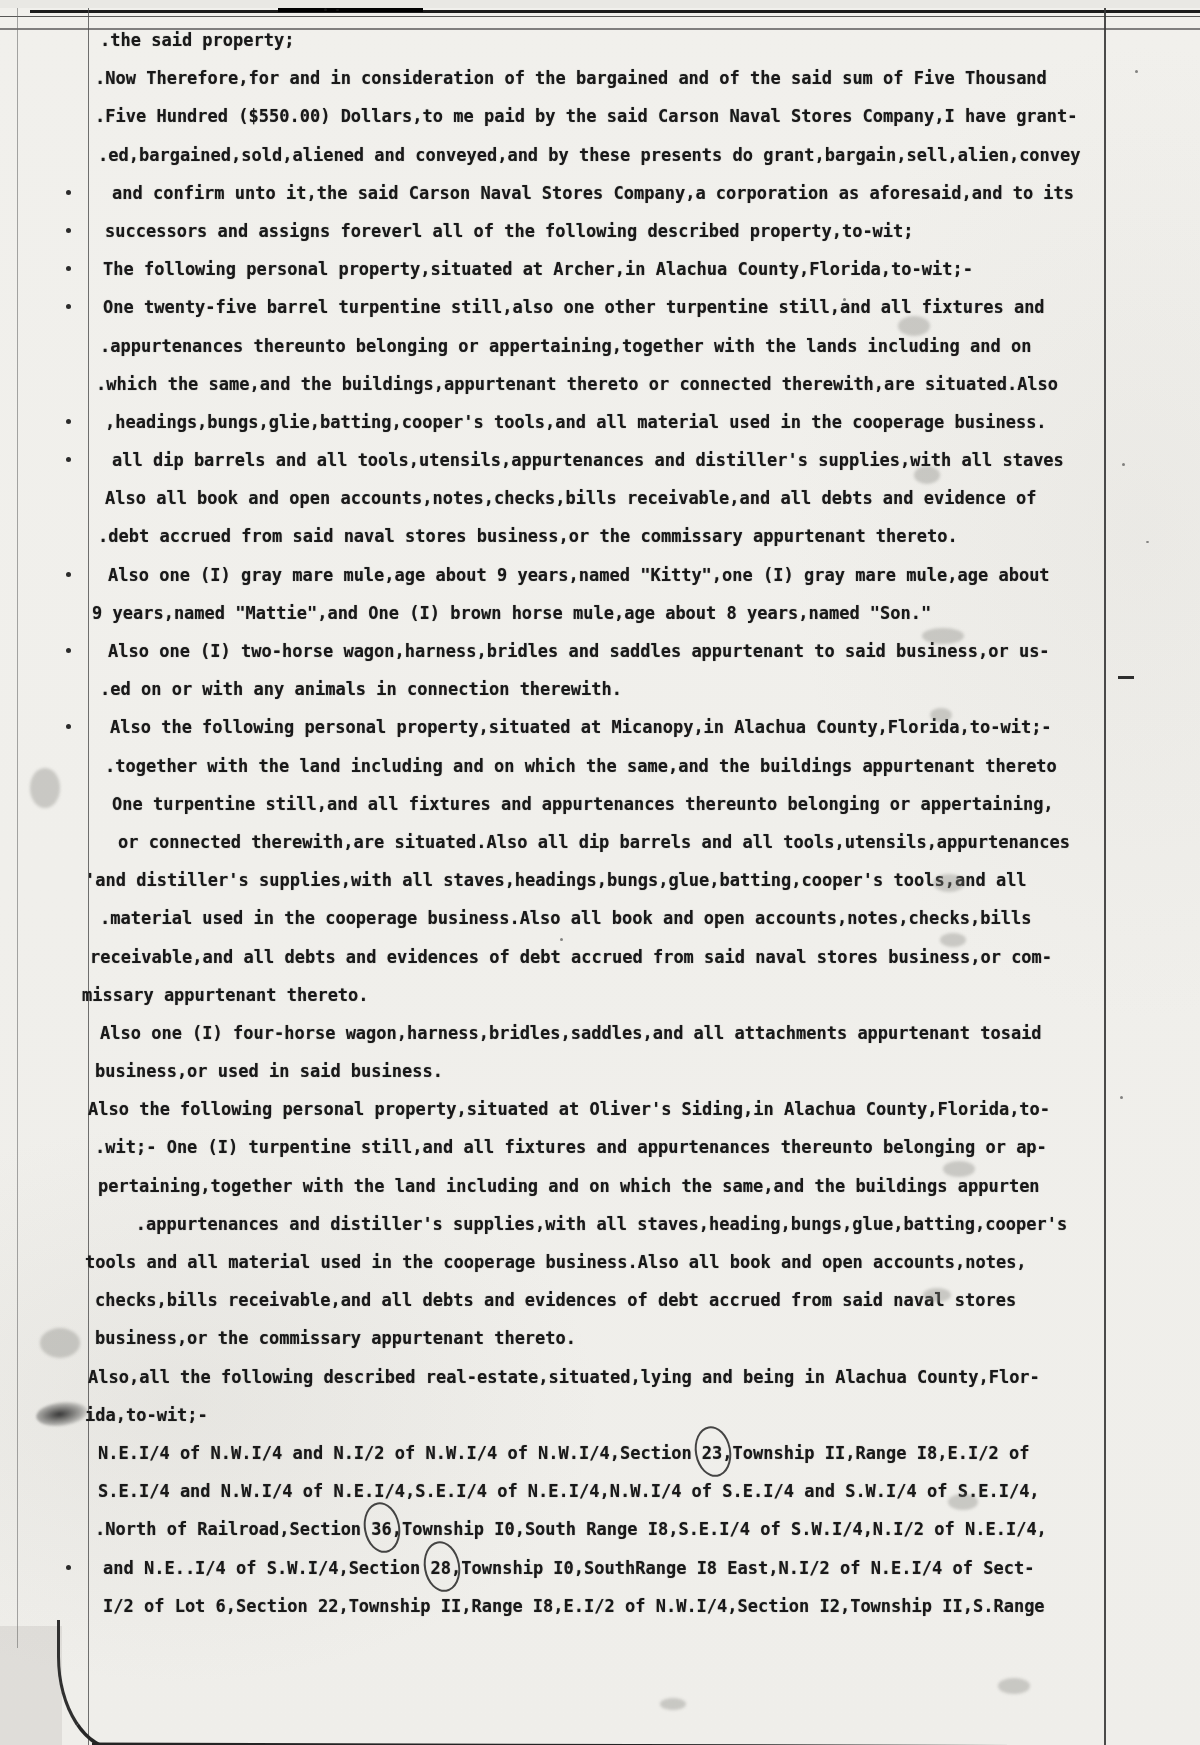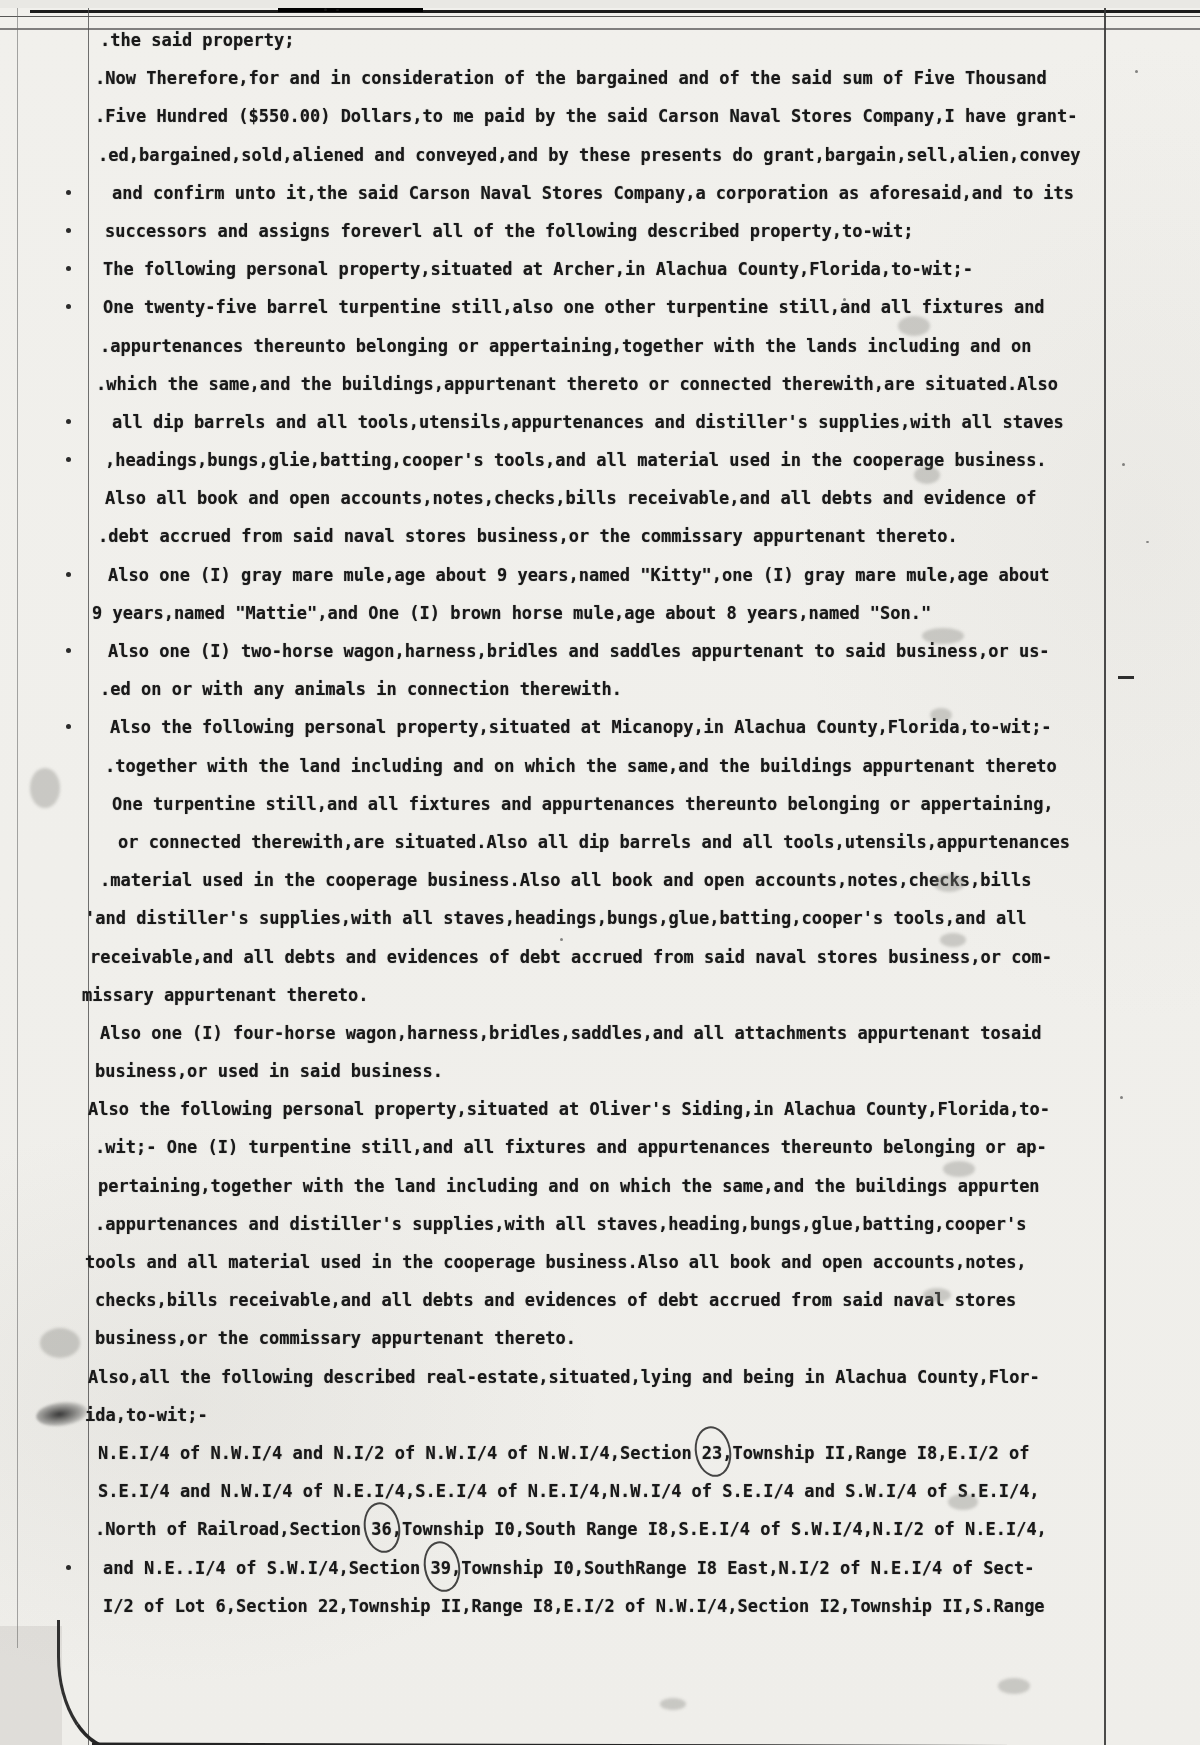--- a/index.html
+++ b/index.html
@@ -86,51 +86,51 @@
       <div class="ln" style="padding-left: 22px;">.the said property;</div>
       <div class="ln" style="padding-left: 17px;">.Now Therefore,for and in consideration of the bargained and of the said sum of Five Thousand</div>
       <div class="ln" style="padding-left: 17px;">.Five Hundred ($550.00) Dollars,to me paid by the said Carson Naval Stores Company,I have grant-</div>
       <div class="ln" style="padding-left: 20px;">.ed,bargained,sold,aliened and conveyed,and by these presents do grant,bargain,sell,alien,convey</div>
       <div class="ln" style="padding-left: 34px;"><span class="mdot"></span>and confirm unto it,the said Carson Naval Stores Company,a corporation as aforesaid,and to its</div>
       <div class="ln" style="padding-left: 27px;"><span class="mdot"></span>successors and assigns foreverl all of the following described property,to-wit;</div>
       <div class="ln" style="padding-left: 25px;"><span class="mdot"></span>The following personal property,situated at Archer,in Alachua County,Florida,to-wit;-</div>
       <div class="ln" style="padding-left: 25px;"><span class="mdot"></span>One twenty-five barrel turpentine still,also one other turpentine still,and all fixtures and</div>
       <div class="ln" style="padding-left: 22px;">.appurtenances thereunto belonging or appertaining,together with the lands including and on</div>
       <div class="ln" style="padding-left: 18px;">.which the same,and the buildings,appurtenant thereto or connected therewith,are situated.Also</div>
+      <div class="ln" style="padding-left: 27px;"><span class="mdot"></span>,headings,bungs,glie,batting,cooper's tools,and all material used in the cooperage business.</div>
       <div class="ln" style="padding-left: 34px;"><span class="mdot"></span>all dip barrels and all tools,utensils,appurtenances and distiller's supplies,with all staves</div>
-      <div class="ln" style="padding-left: 27px;"><span class="mdot"></span>,headings,bungs,glie,batting,cooper's tools,and all material used in the cooperage business.</div>
       <div class="ln" style="padding-left: 27px;">Also all book and open accounts,notes,checks,bills receivable,and all debts and evidence of</div>
       <div class="ln" style="padding-left: 20px;">.debt accrued from said naval stores business,or the commissary appurtenant thereto.</div>
       <div class="ln" style="padding-left: 30px;"><span class="mdot"></span>Also one (I) gray mare mule,age about 9 years,named "Kitty",one (I) gray mare mule,age about</div>
       <div class="ln" style="padding-left: 14px;">9 years,named "Mattie",and One (I) brown horse mule,age about 8 years,named "Son."</div>
       <div class="ln" style="padding-left: 30px;"><span class="mdot"></span>Also one (I) two-horse wagon,harness,bridles and saddles appurtenant to said business,or us-</div>
       <div class="ln" style="padding-left: 22px;">.ed on or with any animals in connection therewith.</div>
       <div class="ln" style="padding-left: 32px;"><span class="mdot"></span>Also the following personal property,situated at Micanopy,in Alachua County,Florida,to-wit;-</div>
       <div class="ln" style="padding-left: 27px;">.together with the land including and on which the same,and the buildings appurtenant thereto</div>
       <div class="ln" style="padding-left: 34px;">One turpentine still,and all fixtures and appurtenances thereunto belonging or appertaining,</div>
       <div class="ln" style="padding-left: 2px; text-align: center;">or connected therewith,are situated.Also all dip barrels and all tools,utensils,appurtenances</div>
+      <div class="ln" style="padding-left: 7px;">'and distiller's supplies,with all staves,headings,bungs,glue,batting,cooper's tools,and all</div>
       <div class="ln" style="padding-left: 22px;">.material used in the cooperage business.Also all book and open accounts,notes,checks,bills</div>
-      <div class="ln" style="padding-left: 7px;">'and distiller's supplies,with all staves,headings,bungs,glue,batting,cooper's tools,and all</div>
       <div class="ln" style="padding-left: 12px;">receivable,and all debts and evidences of debt accrued from said naval stores business,or com-</div>
       <div class="ln" style="padding-left: 4px;">missary appurtenant thereto.</div>
       <div class="ln" style="padding-left: 22px;">Also one (I) four-horse wagon,harness,bridles,saddles,and all attachments appurtenant tosaid</div>
       <div class="ln" style="padding-left: 17px;">business,or used in said business.</div>
       <div class="ln" style="padding-left: 10px;">Also the following personal property,situated at Oliver's Siding,in Alachua County,Florida,to-</div>
       <div class="ln" style="padding-left: 17px;">.wit;- One (I) turpentine still,and all fixtures and appurtenances thereunto belonging or ap-</div>
       <div class="ln" style="padding-left: 20px;">pertaining,together with the land including and on which the same,and the buildings appurten</div>
-      <div class="ln" style="padding-left: 17px;">.appurtenances and distiller's supplies,with all staves,heading,bungs,glue,batting,cooper's</div>
+      <div class="ln" style="padding-left: 17px; text-align: center;">.appurtenances and distiller's supplies,with all staves,heading,bungs,glue,batting,cooper's</div>
       <div class="ln" style="padding-left: 7px;">tools and all material used in the cooperage business.Also all book and open accounts,notes,</div>
       <div class="ln" style="padding-left: 17px;">checks,bills receivable,and all debts and evidences of debt accrued from said naval stores</div>
       <div class="ln" style="padding-left: 17px;">business,or the commissary appurtenant thereto.</div>
       <div class="ln" style="padding-left: 10px;">Also,all the following described real-estate,situated,lying and being in Alachua County,Flor-</div>
       <div class="ln" style="padding-left: 7px;"><span class="smudge"></span>ida,to-wit;-</div>
       <div class="ln" style="padding-left: 20px;">N.E.I/4 of N.W.I/4 and N.I/2 of N.W.I/4 of N.W.I/4,Section <span class="circ">23</span>,Township II,Range I8,E.I/2 of</div>
       <div class="ln" style="padding-left: 20px;">S.E.I/4 and N.W.I/4 of N.E.I/4,S.E.I/4 of N.E.I/4,N.W.I/4 of S.E.I/4 and S.W.I/4 of S.E.I/4,</div>
       <div class="ln" style="padding-left: 17px;">.North of Railroad,Section <span class="circ">36</span>,Township I0,South Range I8,S.E.I/4 of S.W.I/4,N.I/2 of N.E.I/4,</div>
-      <div class="ln" style="padding-left: 25px;"><span class="mdot"></span>and N.E..I/4 of S.W.I/4,Section <span class="circ">39</span>,Township I0,SouthRange I8 East,N.I/2 of N.E.I/4 of Sect-</div>
+      <div class="ln" style="padding-left: 25px;"><span class="mdot"></span>and N.E..I/4 of S.W.I/4,Section <span class="circ">28</span>,Township I0,SouthRange I8 East,N.I/2 of N.E.I/4 of Sect-</div>
       <div class="ln" style="padding-left: 25px;">I/2 of Lot 6,Section 22,Township II,Range I8,E.I/2 of N.W.I/4,Section I2,Township II,S.Range</div>
     </div>
 
   <div class="corner-shade"></div>
   <div class="corner"></div>
   <div class="rule r-bottom"></div>
 
   <div class="sm" style="left:898px;top:308px;width:32px;height:20px;"></div>
   <div class="sm" style="left:914px;top:458px;width:26px;height:18px;"></div>
   <div class="sm" style="left:922px;top:620px;width:42px;height:16px;"></div>

